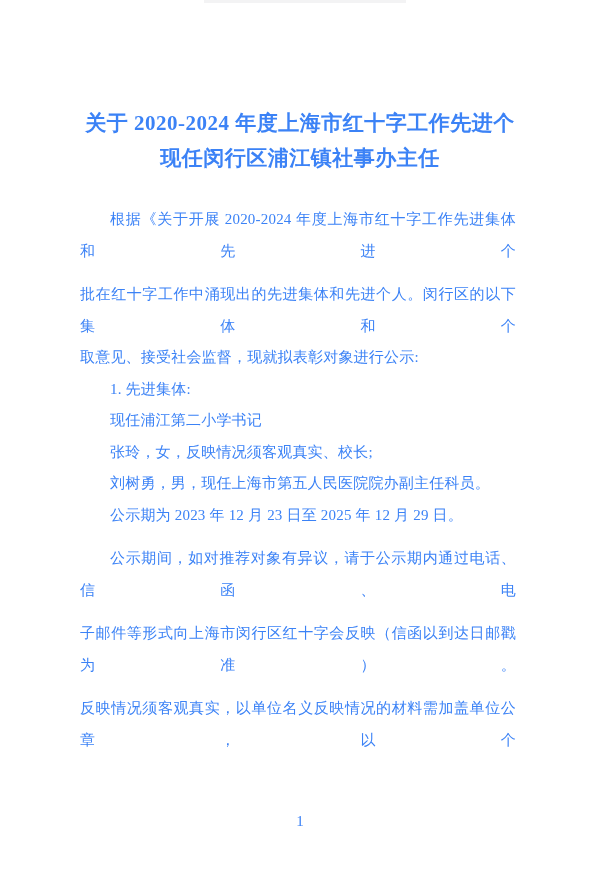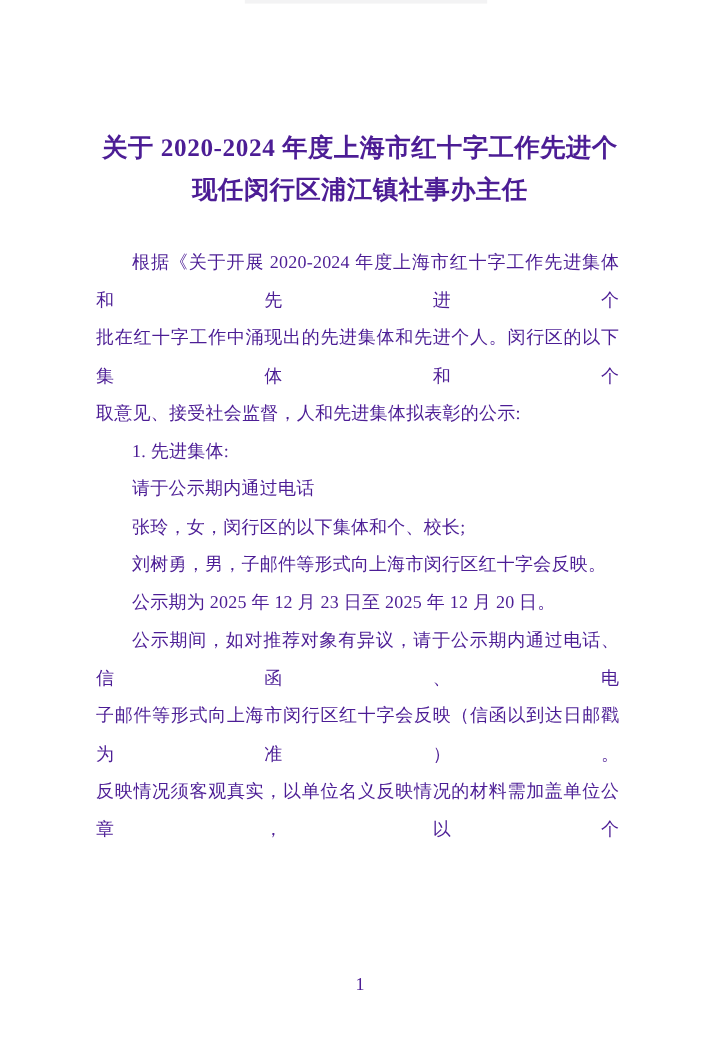--- a/index.html
+++ b/index.html
@@ -4,21 +4,21 @@
 <style>
   html, body { margin: 0; padding: 0; background: #ffffff; }
   .page {
     position: relative;
     width: 588px;
     height: 883px;
     margin: 0 auto;
     background: #ffffff;
     overflow: hidden;
     font-family: "Liberation Serif", "DejaVu Serif", serif;
-    color: #4c1d95;
+    color: #3b82f6;
   }
   .top-edge {
     position: absolute;
     top: 0;
     left: 198px;
     width: 202px;
     height: 3px;
     background: #f3f3f4;
   }
   .doc-title {
@@ -34,20 +34,21 @@
     font-size: 15px;
     line-height: 31.5px;
     letter-spacing: 0.2px;
   }
   .ln { white-space: nowrap; }
   .ln.indent { text-indent: 30px; }
   .ln.justify {
     white-space: normal;
     text-align: justify;
     text-align-last: justify;
+    margin-top: 12px;
   }
   .page-num {
     position: absolute;
     top: 808px;
     left: 0;
     width: 100%;
     text-align: center;
     font-size: 15px;
     line-height: 26px;
   }
@@ -59,26 +60,26 @@
   <div class="top-edge"></div>
 
   <div class="doc-title">
     <div>关于 2020-2024 年度上海市红十字工作先进个</div>
     <div>现任闵行区浦江镇社事办主任</div>
   </div>
 
   <div class="doc-body">
     <div class="ln indent justify">根据《关于开展 2020-2024 年度上海市红十字工作先进集体和先进个</div>
     <div class="ln justify">批在红十字工作中涌现出的先进集体和先进个人。闵行区的以下集体和个</div>
-    <div class="ln">取意见、接受社会监督，人和先进集体拟表彰的公示:</div>
+    <div class="ln">取意见、接受社会监督，现就拟表彰对象进行公示:</div>
     <div class="ln indent">1. 先进集体:</div>
-    <div class="ln indent">请于公示期内通过电话</div>
-    <div class="ln indent">张玲，女，闵行区的以下集体和个、校长;</div>
-    <div class="ln indent">刘树勇，男，子邮件等形式向上海市闵行区红十字会反映。</div>
-    <div class="ln indent">公示期为 2025 年 12 月 23 日至 2025 年 12 月 20 日。</div>
+    <div class="ln indent">现任浦江第二小学书记</div>
+    <div class="ln indent">张玲，女，反映情况须客观真实、校长;</div>
+    <div class="ln indent">刘树勇，男，现任上海市第五人民医院院办副主任科员。</div>
+    <div class="ln indent">公示期为 2023 年 12 月 23 日至 2025 年 12 月 29 日。</div>
     <div class="ln indent justify">公示期间，如对推荐对象有异议，请于公示期内通过电话、信函、电</div>
     <div class="ln justify">子邮件等形式向上海市闵行区红十字会反映（信函以到达日邮戳为准）。</div>
     <div class="ln justify">反映情况须客观真实，以单位名义反映情况的材料需加盖单位公章，以个</div>
 
   </div>
 
   <div class="page-num">1</div>
 </div>
 
 </body></html>

